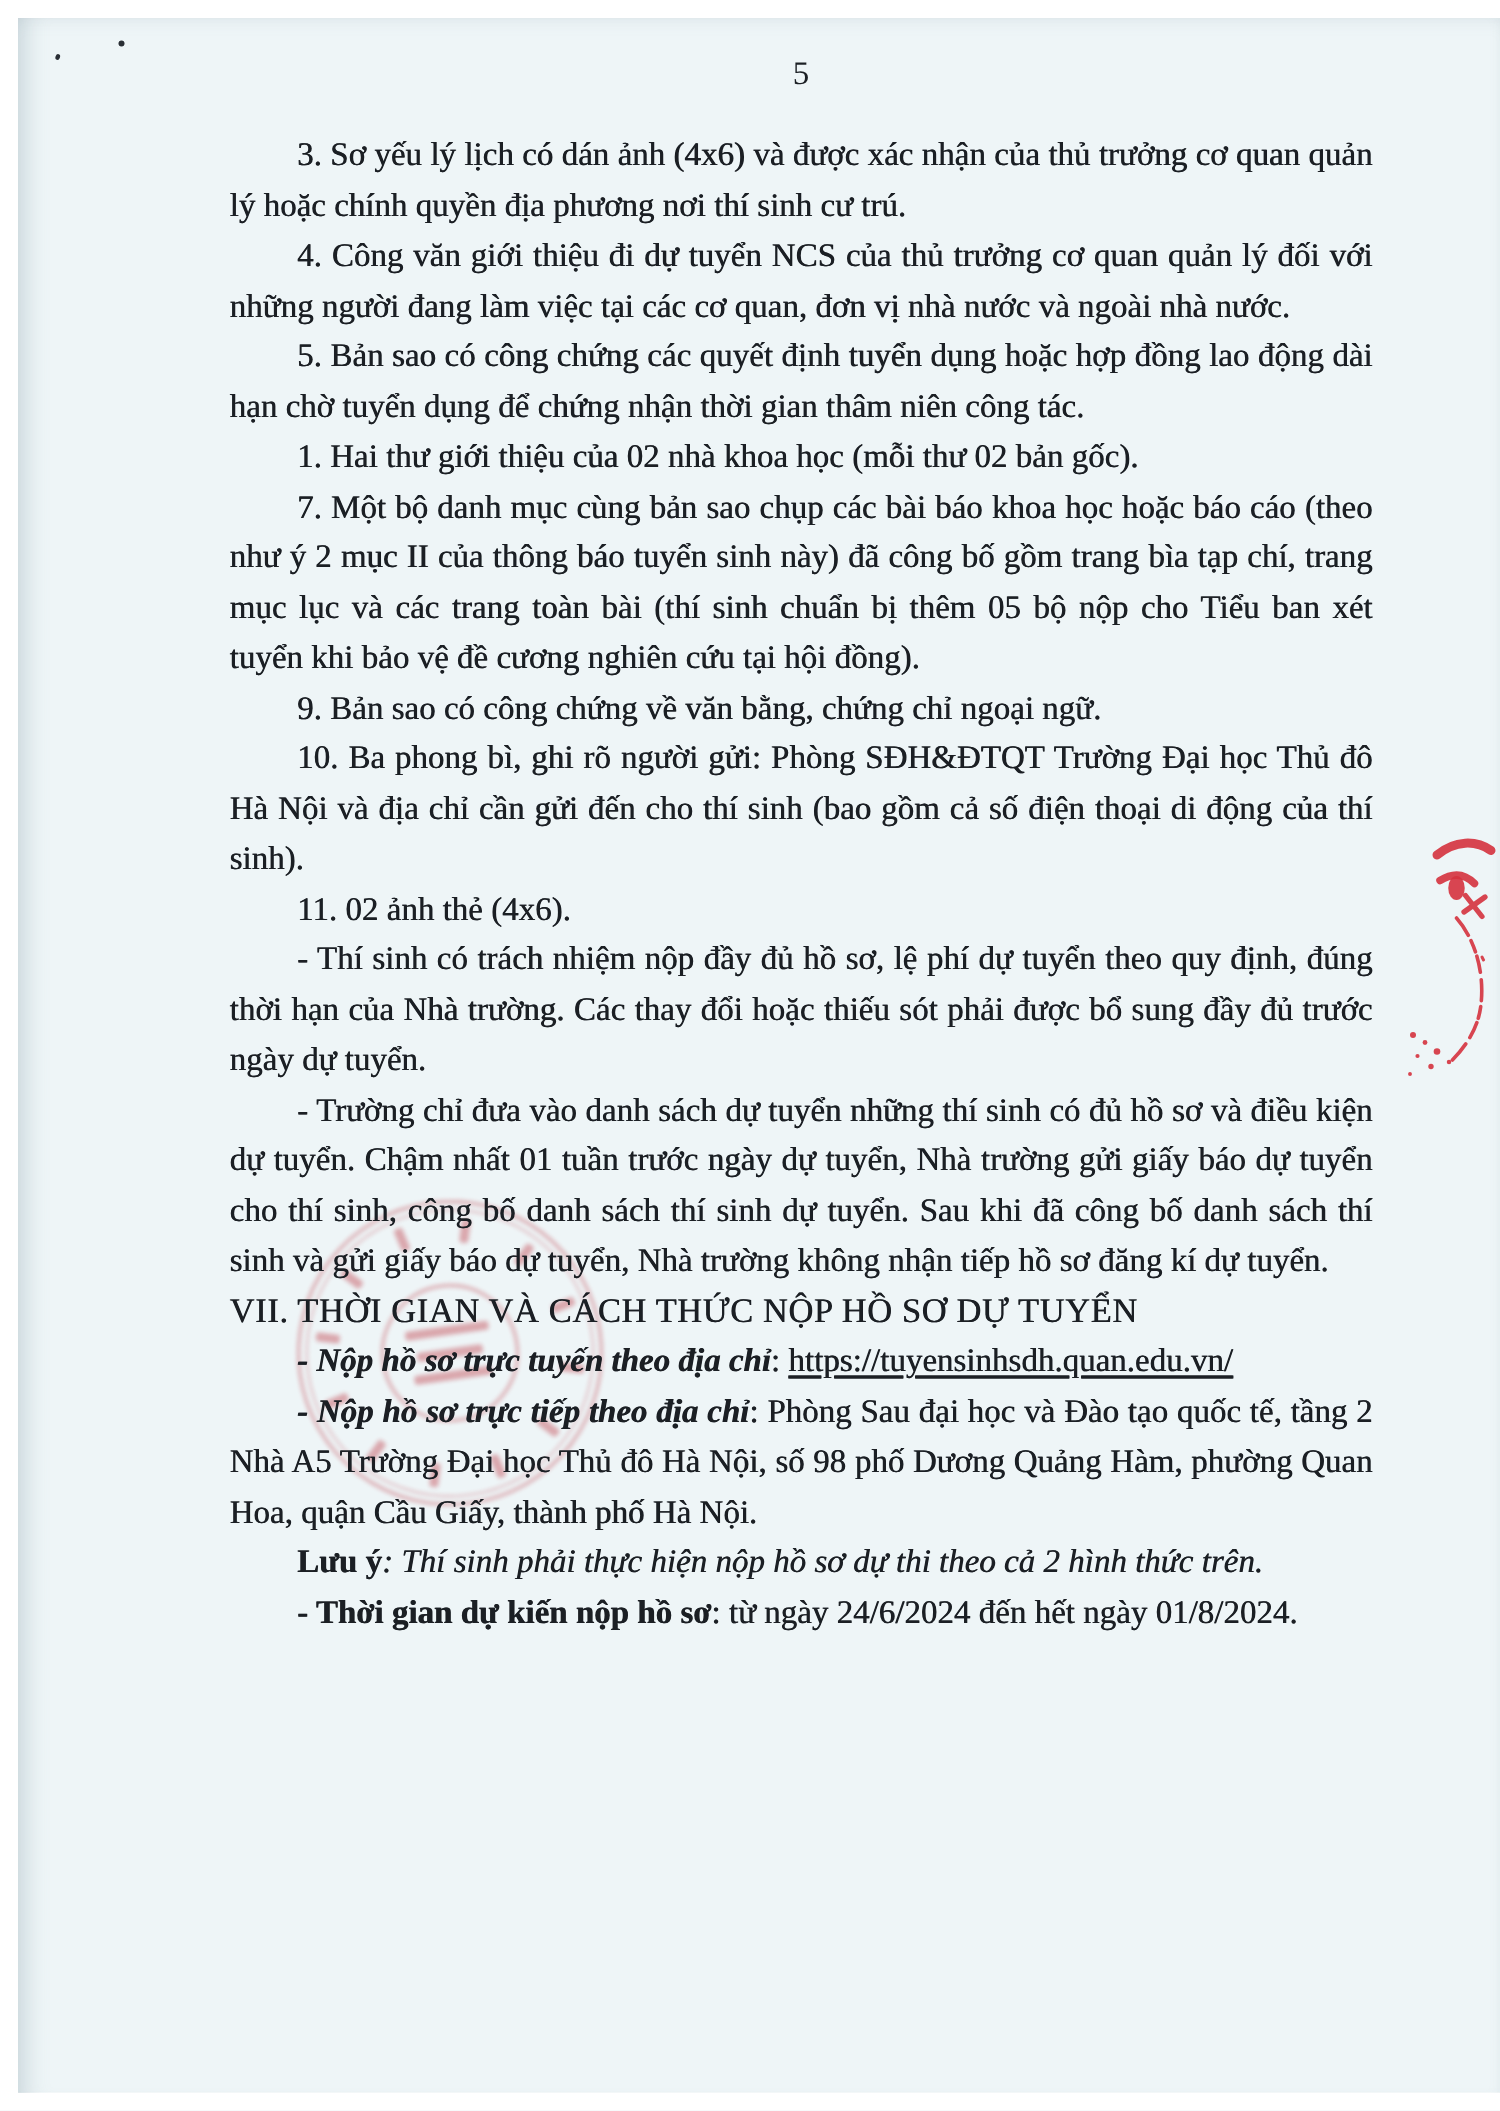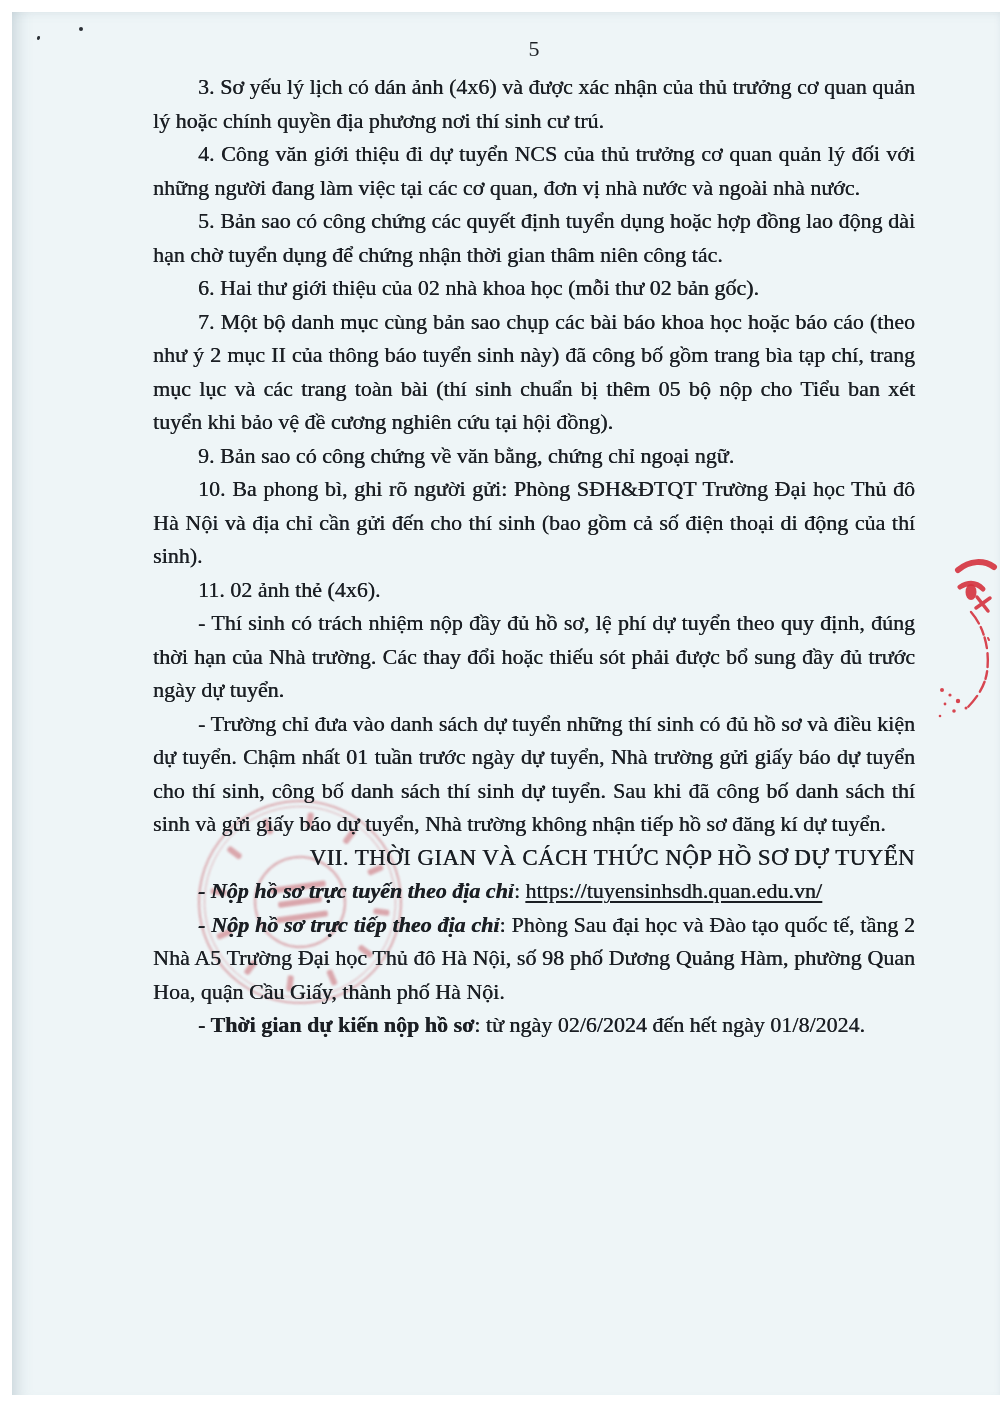--- a/index.html
+++ b/index.html
@@ -22,31 +22,31 @@
     overflow:hidden;
   }
   .speck{position:absolute;background:#2a2f35;border-radius:50%;}
   .speck.s1{left:25px;top:24px;width:3px;height:4px;transform:rotate(20deg);}
   .speck.s2{left:67px;top:15px;width:4px;height:4px;}
   .page-number{
     position:absolute;left:141px;top:24px;width:762px;text-align:center;
     font-size:22px;color:var(--ink);
   }
   .content{
-    position:absolute;left:141px;top:0;width:762px;padding-top:58px;
+    position:absolute;left:141px;top:16px;width:762px;padding-top:58px;
     color:var(--ink);
     text-shadow:0.35px 0 0 currentColor;
   }
   .content p{
     margin:0;font-size:22px;line-height:33.5px;text-align:justify;
   }
   .content p.body{text-indent:45px;}
   .content p.heading{
     font-weight:700;font-size:23px;letter-spacing:.4px;
-    text-align:right;text-indent:0;
+    text-align:left;text-indent:0;
   }
   .seg-n{font-weight:400;}
   .seg-b{font-weight:700;}
   .seg-i{font-style:italic;}
   .seg-bi{font-weight:700;font-style:italic;}
   .seg-u{text-decoration:underline;text-underline-offset:3px;text-decoration-thickness:1.5px;}
 
   
   .stamp-left{
     position:absolute;left:186px;top:788px;width:204px;height:204px;
@@ -110,25 +110,26 @@
       <circle cx="15" cy="164" r="1.4"></circle>
       <circle cx="24" cy="171" r="1.8"></circle>
       <circle cx="10" cy="176" r="1.3"></circle>
     </g>
   </svg>
 
   <div class="content" id="docBody">
       <p class="para body"><span class="seg-n">3. Sơ yếu lý lịch có dán ảnh (4x6) và được xác nhận của thủ trưởng cơ quan quản lý hoặc chính quyền địa phương nơi thí sinh cư trú.</span></p>
       <p class="para body"><span class="seg-n">4. Công văn giới thiệu đi dự tuyển NCS của thủ trưởng cơ quan quản lý đối với những người đang làm việc tại các cơ quan, đơn vị nhà nước và ngoài nhà nước.</span></p>
       <p class="para body"><span class="seg-n">5. Bản sao có công chứng các quyết định tuyển dụng hoặc hợp đồng lao động dài hạn chờ tuyển dụng để chứng nhận thời gian thâm niên công tác.</span></p>
-      <p class="para body"><span class="seg-n">6. Hai thư giới thiệu của 02 nhà khoa học (mỗi thư 02 bản gốc).</span></p>
+      <p class="para body"><span class="seg-n">1. Hai thư giới thiệu của 02 nhà khoa học (mỗi thư 02 bản gốc).</span></p>
       <p class="para body"><span class="seg-n">7. Một bộ danh mục cùng bản sao chụp các bài báo khoa học hoặc báo cáo (theo như ý 2 mục II của thông báo tuyển sinh này) đã công bố gồm trang bìa tạp chí, trang mục lục và các trang toàn bài (thí sinh chuẩn bị thêm 05 bộ nộp cho Tiểu ban xét tuyển khi bảo vệ đề cương nghiên cứu tại hội đồng).</span></p>
       <p class="para body"><span class="seg-n">9. Bản sao có công chứng về văn bằng, chứng chỉ ngoại ngữ.</span></p>
       <p class="para body"><span class="seg-n">10. Ba phong bì, ghi rõ người gửi: Phòng SĐH&amp;ĐTQT Trường Đại học Thủ đô Hà Nội và địa chỉ cần gửi đến cho thí sinh (bao gồm cả số điện thoại di động của thí sinh).</span></p>
       <p class="para body"><span class="seg-n">11. 02 ảnh thẻ (4x6).</span></p>
       <p class="para body"><span class="seg-n">- Thí sinh có trách nhiệm nộp đầy đủ hồ sơ, lệ phí dự tuyển theo quy định, đúng thời hạn của Nhà trường. Các thay đổi hoặc thiếu sót phải được bổ sung đầy đủ trước ngày dự tuyển.</span></p>
       <p class="para body"><span class="seg-n">- Trường chỉ đưa vào danh sách dự tuyển những thí sinh có đủ hồ sơ và điều kiện dự tuyển. Chậm nhất 01 tuần trước ngày dự tuyển, Nhà trường gửi giấy báo dự tuyển cho thí sinh, công bố danh sách thí sinh dự tuyển. Sau khi đã công bố danh sách thí sinh và gửi giấy báo dự tuyển, Nhà trường không nhận tiếp hồ sơ đăng kí dự tuyển.</span></p>
       <p class="para heading"><span class="seg-n">VII. THỜI GIAN VÀ CÁCH THỨC NỘP HỒ SƠ DỰ TUYỂN</span></p>
       <p class="para body"><span class="seg-bi">- Nộp hồ sơ trực tuyến theo địa chỉ</span><span class="seg-n">: </span><span class="seg-n seg-u">https://tuyensinhsdh.quan.edu.vn/</span></p>
       <p class="para body"><span class="seg-bi">- Nộp hồ sơ trực tiếp theo địa chỉ</span><span class="seg-n">: Phòng Sau đại học và Đào tạo quốc tế, tầng 2 Nhà A5 Trường Đại học Thủ đô Hà Nội, số 98 phố Dương Quảng Hàm, phường Quan Hoa, quận Cầu Giấy, thành phố Hà Nội.</span></p>
-      <p class="para body"><span class="seg-b">- Thời gian dự kiến nộp hồ sơ</span><span class="seg-n">: từ ngày 02/6/2024 đến hết ngày 01/8/2024.</span></p>
+      <p class="para body"><span class="seg-b">Lưu ý</span><span class="seg-i">: Thí sinh phải thực hiện nộp hồ sơ dự thi theo cả 2 hình thức trên.</span></p>
+      <p class="para body"><span class="seg-b">- Thời gian dự kiến nộp hồ sơ</span><span class="seg-n">: từ ngày 24/6/2024 đến hết ngày 01/8/2024.</span></p>
     </div>
 </div>
 
 </body></html>

